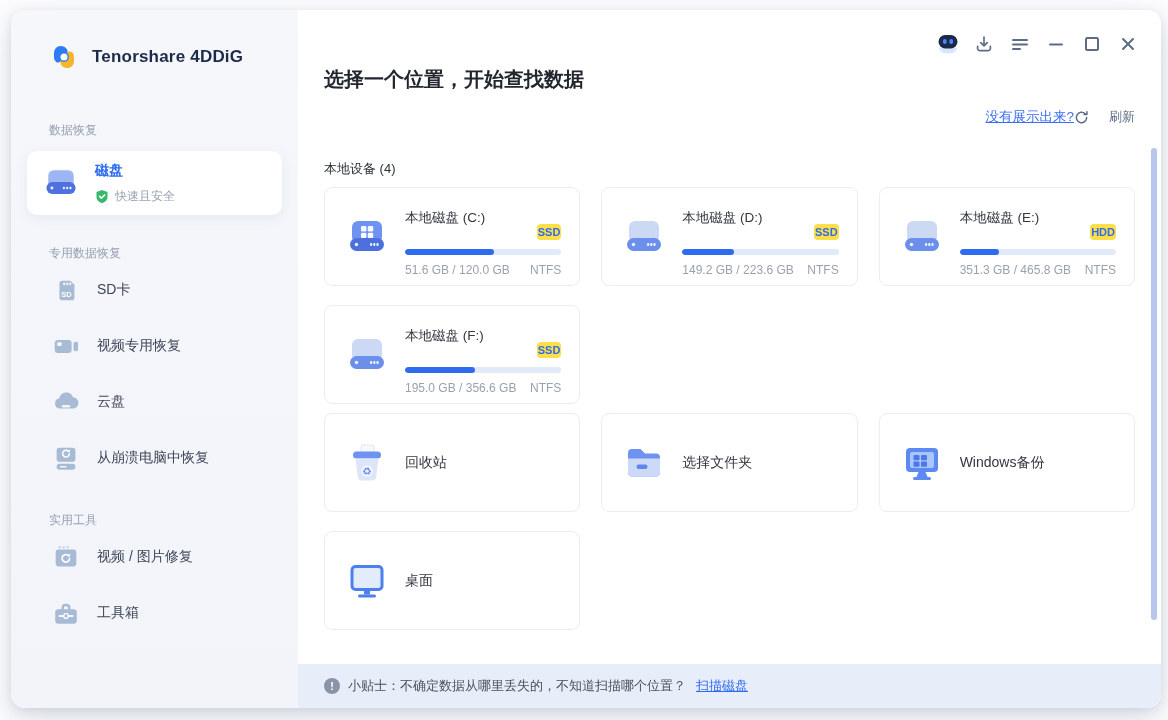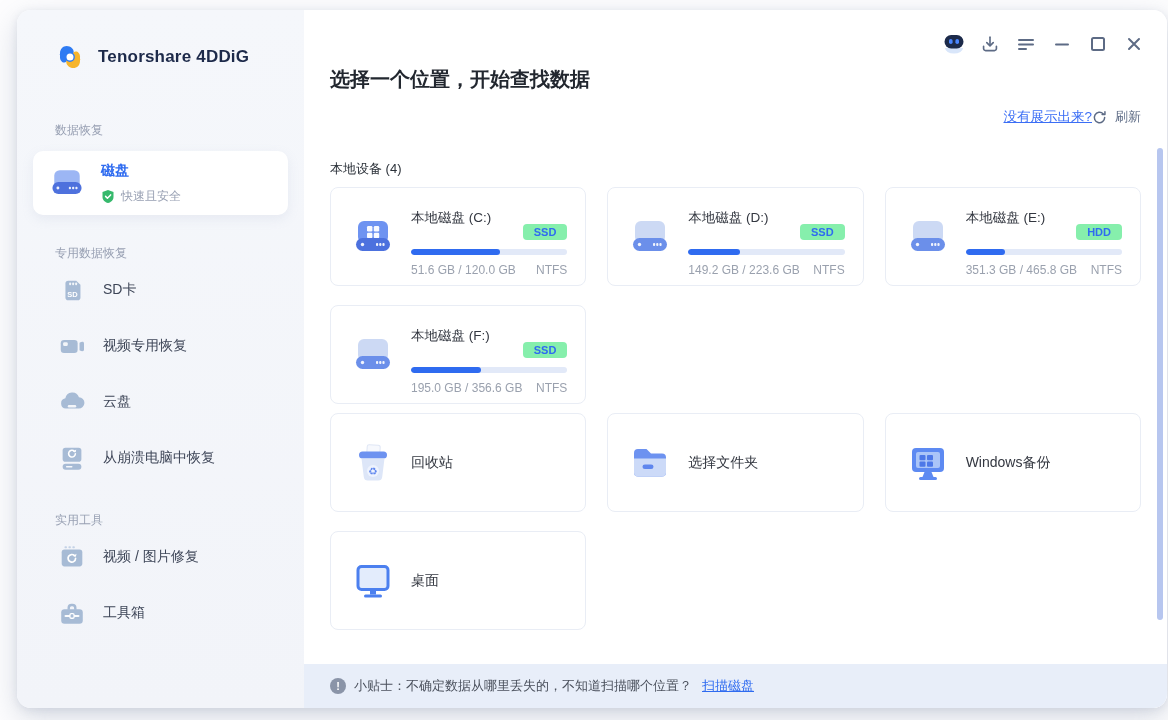--- a/index.html
+++ b/index.html
@@ -1,18 +1,18 @@
 <!DOCTYPE html>
 <html><head>
 <meta charset="utf-8">
 <style>
   * { margin:0; padding:0; box-sizing:border-box; }
   html,body { width:1168px; height:720px; background:#fdfdfe; font-family:"Liberation Sans","DejaVu Sans",sans-serif; }
   .window {
-    position:absolute; left:17px; top:10px; width:1150px; height:698px;
+    position:absolute; left:11px; top:10px; width:1150px; height:698px;
     border-radius:14px; overflow:hidden; display:flex;
     box-shadow:0 10px 30px rgba(125,138,165,.30), 0 2px 8px rgba(125,138,165,.18);
     background:#fff;
   }
   
   .sidebar { width:287px; background:linear-gradient(180deg,#f5f7fb 0%,#f2f4f9 100%); flex:none; position:relative; }
   .logo-row { display:flex; align-items:center; gap:11px; padding:30px 0 0 36px; }
   .logo-row .app-title { font-size:17px; font-weight:700; color:#1d2a4a; letter-spacing:.2px; }
   .side-label { font-size:12px; color:#98a0b3; padding-left:38px; }
   .lbl-1 { margin-top:48px; }
@@ -27,32 +27,32 @@
   .selected-card .txt .t2 { font-size:12px; color:#98a0b3; display:flex; align-items:center; gap:6px; margin-top:8px; }
   .side-item { display:flex; align-items:center; gap:16px; height:56px; padding-left:40px; cursor:pointer; color:#3d4557; font-size:14px; }
   
   .main { flex:1; background:#fff; position:relative; overflow:hidden; }
   .win-controls { position:absolute; top:22px; right:20px; display:flex; align-items:center; gap:10px; z-index:5; }
   .wc-btn { width:26px; height:24px; display:flex; align-items:center; justify-content:center; cursor:pointer; border-radius:5px; }
   .content { padding:0 26px 0 26px; }
   .page-title { margin-top:56px; font-size:20px; font-weight:700; color:#22272f; }
   .sub-row { margin-top:15px; display:flex; align-items:center; justify-content:flex-end; }
   .not-shown-link { font-size:13.5px; color:#3b6ef5; text-decoration:underline; cursor:pointer; }
-  .refresh-btn { display:flex; align-items:center; gap:8px; font-size:13px; color:#5d6b85; cursor:pointer; }
+  .refresh-btn { display:flex; align-items:center; gap:20px; font-size:13px; color:#5d6b85; cursor:pointer; }
   .sec-label { margin-top:34px; font-size:13px; color:#2b3139; }
   .sec-label.loc { margin-top:40px; }
   .grid { display:grid; grid-template-columns:repeat(3,1fr); gap:19px 21px; margin-top:9px; }
   .card {
     border:1px solid #e9edf5; border-radius:8px; height:99px; background:#fff;
     display:flex; align-items:center; gap:16px; padding:0 18px 0 20px; cursor:pointer;
   }
   .disk-info { flex:1; min-width:0; }
   .disk-top { display:flex; align-items:center; justify-content:space-between; }
   .disk-name { font-size:13.5px; color:#333740; }
-  .badge { font-size:11px; color:#2f6bf0; background:#86efac; border-radius:4px; padding:2px 11px; font-weight:600;margin-top:28px; }
+  .badge { font-size:11px; color:#2f6bf0; background:#fde047; border-radius:4px; padding:2px 1px; font-weight:600;margin-top:28px; }
   .bar { margin-top:9px; height:6px; border-radius:3px; background:#e2e9f8; overflow:hidden; }
   .bar > i { display:block; height:100%; background:#2f6bf0; border-radius:3px; }
   .disk-bottom { margin-top:8px; display:flex; justify-content:space-between; font-size:12px; color:#9aa1ae;align-items:flex-end; }
   .loc-label { font-size:14px; color:#333740; }
   .footer {
     position:absolute; left:0; right:0; bottom:0; height:44px; background:#e8eef9;
     display:flex; align-items:center; gap:8px; padding-left:26px; z-index:6;
     font-size:13px; color:#4a505c;
   }
   .info-dot { width:16px; height:16px; border-radius:50%; background:#8a94a8; color:#fff; font-size:11px; font-weight:700; display:flex; align-items:center; justify-content:center; flex:none; }

